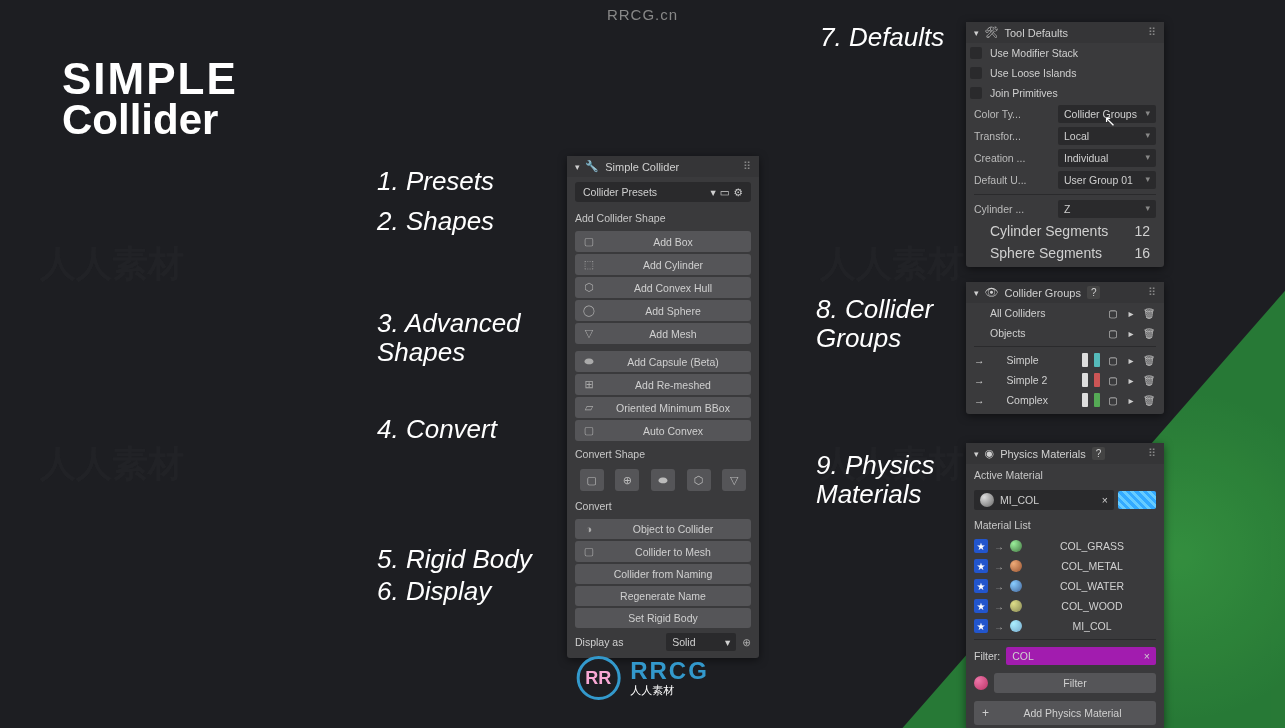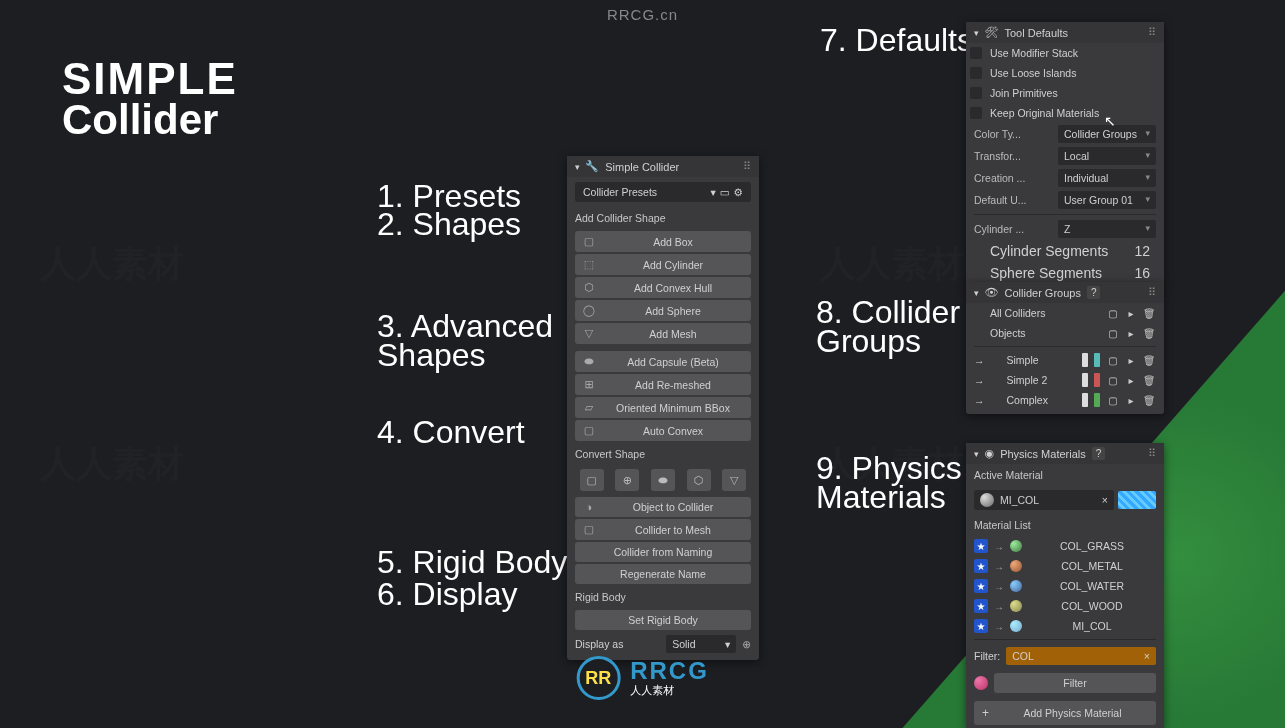--- a/index.html
+++ b/index.html
@@ -55,23 +55,24 @@
 }
 .green-tri::after {
   content: '';
   position: absolute;
   inset: 0;
   background: radial-gradient(circle at 70% 60%, rgba(90,220,90,0.3), transparent 40%);
 }
 .numlabel {
   position: absolute;
   color: #fff;
-  font-size: 32px;
+  font-size: 26px;
   font-weight: 400;
   z-index: 5;
+  font-style: italic;
 }
 
 
 .panel {
   position: absolute;
   background: #3a3a3c;
   border-radius: 3px;
   font-size: 11px;
   color: #d0d0d0;
   z-index: 8;
@@ -159,40 +160,40 @@
 .star { width: 14px; height: 14px; background: #2255cc; display: flex; align-items: center; justify-content: center; color: #fff; font-size: 10px; border-radius: 2px; }
 .arrow-r { color: #aaa; font-size: 10px; }
 .mat-orb { width: 12px; height: 12px; border-radius: 50%; }
 .mat-orb.green { background: radial-gradient(circle at 30% 30%, #9e9, #474); }
 .mat-orb.orange { background: radial-gradient(circle at 30% 30%, #ea7, #953); }
 .mat-orb.blue { background: radial-gradient(circle at 30% 30%, #8cf, #469); }
 .mat-orb.yellow { background: radial-gradient(circle at 30% 30%, #dd8, #885); }
 .mat-orb.lblue { background: radial-gradient(circle at 30% 30%, #aef, #7ac); }
 .mat-list-row .mname { flex: 1; text-align: center; }
 .filter-row { display: flex; align-items: center; padding: 4px 8px; gap: 6px; font-size: 10.5px; }
-.filter-input { flex: 1; background: #a16207; padding: 3px 6px; border-radius: 2px; display: flex; justify-content: space-between; }
+.filter-input { flex: 1; background: #a21caf; padding: 3px 6px; border-radius: 2px; display: flex; justify-content: space-between; }
 .add-btn { display: flex; align-items: center; padding: 5px 8px; margin: 4px 8px; background: #555558; border-radius: 3px; gap: 8px; font-size: 10.5px; }
 .add-btn .plus { font-size: 12px; }
 
 .footer-logo {
   position: absolute;
   bottom: 28px;
   left: 50%;
   transform: translateX(-50%);
   display: flex;
   align-items: center;
   gap: 10px;
   z-index: 20;
 }
 .footer-logo .circle {
   width: 44px; height: 44px;
   border: 3px solid #39c;
   border-radius: 50%;
   display: flex; align-items: center; justify-content: center;
-  color: #fde047; font-weight: bold; font-size: 18px;
+  color: #f9a8d4; font-weight: bold; font-size: 18px;
   background: #1d1e22;
   text-align: right;
 }
 .footer-logo .txt { display: flex; flex-direction: column; }
 .footer-logo .txt .big { font-size: 24px; font-weight: 700; color: #39c; letter-spacing: 2px; line-height: 1; }
 .footer-logo .txt .sm { font-size: 11px; color: #fff; }
 .gear-sm { display:inline-block; }
 .cursor { position: absolute; font-size: 14px; color: #fff; z-index: 100; }
 .help-badge { background:#444; border-radius:2px; padding:1px 4px; font-size:10px; }
 .pink-orb { width:14px;height:14px;border-radius:50%;background:radial-gradient(circle at 30% 30%,#e7a,#b36); }
@@ -206,21 +207,21 @@
 <div class="bg-watermark" style="top:240px;left:820px;">人人素材</div>
 <div class="bg-watermark" style="top:440px;left:820px;">人人素材</div>
 
 <div class="green-tri"></div>
 
 <div class="logo">
   <div class="logo-line1">SIMPLE</div>
   <div class="logo-line2">Collider</div>
 </div>
 
-<div class="numlabel" style="top:178px;left:377px;">1. Presets</div>
+<div class="numlabel" style="top:166px;left:377px;">1. Presets</div>
 <div class="numlabel" style="top:206px;left:377px;">2. Shapes</div>
 <div class="numlabel" style="top:308px;left:377px;">3. Advanced</div>
 <div class="numlabel" style="top:337px;left:377px;">Shapes</div>
 <div class="numlabel" style="top:382px;left:377px;margin-top:32px;">4. Convert</div>
 <div class="numlabel" style="top:544px;left:377px;">5. Rigid Body</div>
 <div class="numlabel" style="top:576px;left:377px;">6. Display</div>
 <div class="numlabel" style="top:22px;left:820px;">7. Defaults</div>
 <div class="numlabel" style="top:294px;left:816px;">8. Collider</div>
 <div class="numlabel" style="top:323px;left:816px;">Groups</div>
 <div class="numlabel" style="top:450px;left:816px;">9. Physics</div>
@@ -283,36 +284,36 @@
 
   <div class="section-label">Convert Shape</div>
   <div class="icon-row">
     <div class="ic">▢</div>
     <div class="ic">⊕</div>
     <div class="ic">⬬</div>
     <div class="ic">⬡</div>
     <div class="ic">▽</div>
   </div>
 
+  <div class="section-label">Convert</div>
   <div class="btn">
       <span class="icon">◑</span>
       <span class="label">Object to Collider</span>
     </div>
   <div class="btn">
       <span class="icon">▢</span>
       <span class="label">Collider to Mesh</span>
     </div>
   <div class="btn btn-center">
       <span>Collider from Naming</span>
     </div>
   <div class="btn btn-center">
       <span>Regenerate Name</span>
     </div>
 
-  <div class="section-label">Rigid Body</div>
   <div class="btn btn-center">
       <span>Set Rigid Body</span>
     </div>
 
   <div class="row-flex">
     <span class="lab">Display as</span>
     <span class="val-dd">
       <span>Solid</span>
       <span>▾</span>
     </span>
@@ -332,24 +333,20 @@
       <div class="checkbox"></div>
       <span>Use Modifier Stack</span>
     </div>
   <div class="checkbox-row">
       <div class="checkbox"></div>
       <span>Use Loose Islands</span>
     </div>
   <div class="checkbox-row">
       <div class="checkbox"></div>
       <span>Join Primitives</span>
-    </div>
-  <div class="checkbox-row">
-      <div class="checkbox"></div>
-      <span>Keep Original Materials</span>
     </div>
 
   <div class="prop-row">
       <span class="plab">Color Ty...</span>
       <span class="pval">
         <span>Collider Groups</span>
         <span class="chev2">▾</span>
       </span>
     </div>
   <div class="prop-row">

